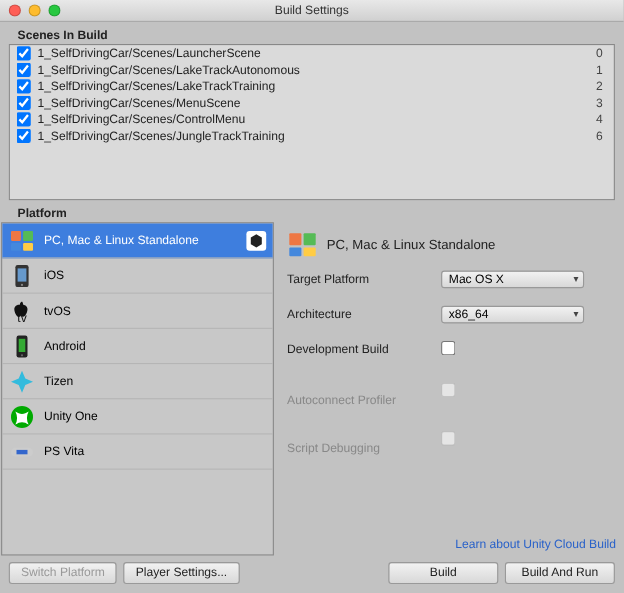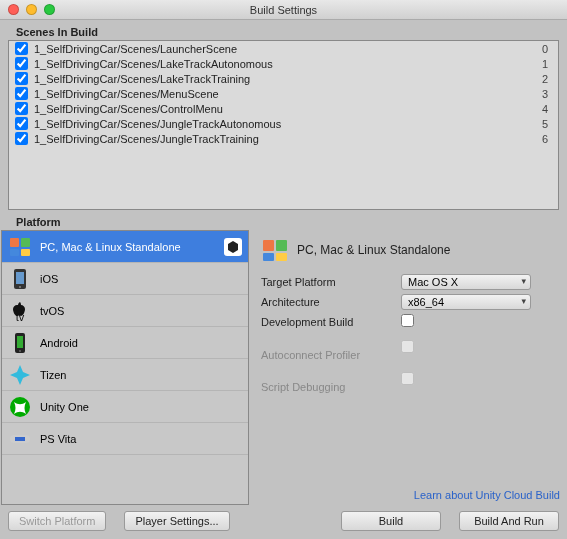--- a/index.html
+++ b/index.html
@@ -9,21 +9,21 @@
 .traffic { display: flex; gap: 7px; }
 .dot { width: 11px; height: 11px; border-radius: 50%; border: 0.5px solid rgba(0,0,0,0.2); }
 .dot.r { background: #ff5f57; }
 .dot.y { background: #febc2e; }
 .dot.g { background: #28c840; }
 .title { position: absolute; left: 0; right: 0; text-align: center; color: #333; pointer-events: none; }
 
 .section-label { font-weight: bold; color: #222; padding: 4px 8px 2px 8px; }
 
 .scenes-panel { margin: 2px 8px; }
-.scenes-list { background: #dadada; border: 1px solid #888; height: 170px; overflow: auto; }
+.scenes-list { background: #dadada; border: 1px solid #888; height: 142px; overflow: auto; }
 .scene-row { display: flex; align-items: center; padding: 1px 6px; color: #222; }
 .scene-row input[type=checkbox] { margin-right: 6px; }
 .scene-row .path { flex: 1; }
 .scene-row .idx { color: #444; padding-right: 4px; }
 
 .btn-row-right { display: flex; justify-content: flex-end; padding: 6px 8px 4px 8px; gap: 6px; }
 .btn { background: linear-gradient(#f2f2f2,#d8d8d8); border: 1px solid #999; border-radius: 3px; padding: 3px 10px; color: #222; cursor: pointer; }
 
 .lower { display: flex; gap: 8px; padding: 0 1px; flex: 1; min-height: 0; }
 .platform-panel { width: 248px; display: flex; flex-direction: column; }
@@ -32,33 +32,33 @@
 .plat.sel { background: #3e7ede; color: #fff; }
 .plat .picon { width: 24px; height: 24px; display: flex; align-items: center; justify-content: center; }
 .plat .pname { flex: 1; }
 .unity-badge { width: 18px; height: 18px; background: #fff; border-radius: 3px; display: flex; align-items: center; justify-content: center; }
 
 .detail-panel { flex: 1; display: flex; flex-direction: column; padding: 4px 4px 0 4px; }
 .detail-head { display: flex; align-items: center; gap: 8px; padding: 2px 0 10px 0; }
 .detail-head .picon { width: 28px; height: 28px; }
 .detail-head .ptitle { font-size: 12px; color: #222; }
 
-.form-rows { display: flex; flex-direction: column; gap: 4px; }
+.form-rows { display: flex; flex-direction: column; gap: 16px; }
 .form-row { display: flex; align-items: center; }
 .form-row .flabel { width: 140px; color: #222; }
 .form-row.disabled .flabel { color: #888; margin-top: 16px; }
 .form-row .fctrl { flex: 1; }
 .select { width: 130px; background: linear-gradient(#f2f2f2,#d8d8d8); border: 1px solid #999; border-radius: 3px; padding: 1px 16px 1px 6px; position: relative; display: inline-block; }
 .select:after { content: "▾"; position: absolute; right: 4px; top: 1px; font-size: 9px; color: #444; }
 .chk { width: 13px; height: 13px; }
 
 .link-row { margin-top: auto; text-align: right; padding: 4px 2px; }
 .link { color: #2a62c9; cursor: pointer; }
 
-.footer { display: flex; padding: 6px 8px 8px 8px; gap: 18px; }
+.footer { display: flex; padding: 6px 8px 8px 8px; gap: 6px; }
 .footer .spacer { flex: 1; }
 .btn.disabled { color: #999; }
 
 svg { display: block; }
 </style>
 </head>
 <body>
 
 <div class="window">
 
@@ -91,25 +91,20 @@
         </div>
         <div class="scene-row">
           <input type="checkbox" checked="" style="">
     <span class="path">1_SelfDrivingCar/Scenes/MenuScene</span>
     <span class="idx">3</span>
         </div>
         <div class="scene-row">
           <input type="checkbox" checked="" style="">
     <span class="path">1_SelfDrivingCar/Scenes/ControlMenu</span>
     <span class="idx">4</span>
-        </div>
-        <div class="scene-row">
-          <input type="checkbox" checked="" style="">
-    <span class="path">1_SelfDrivingCar/Scenes/JungleTrackAutonomous</span>
-    <span class="idx">5</span>
         </div>
         <div class="scene-row">
           <input type="checkbox" checked="" style="">
     <span class="path">1_SelfDrivingCar/Scenes/JungleTrackTraining</span>
     <span class="idx">6</span>
         </div>
       </div>
   </div>
 
 

